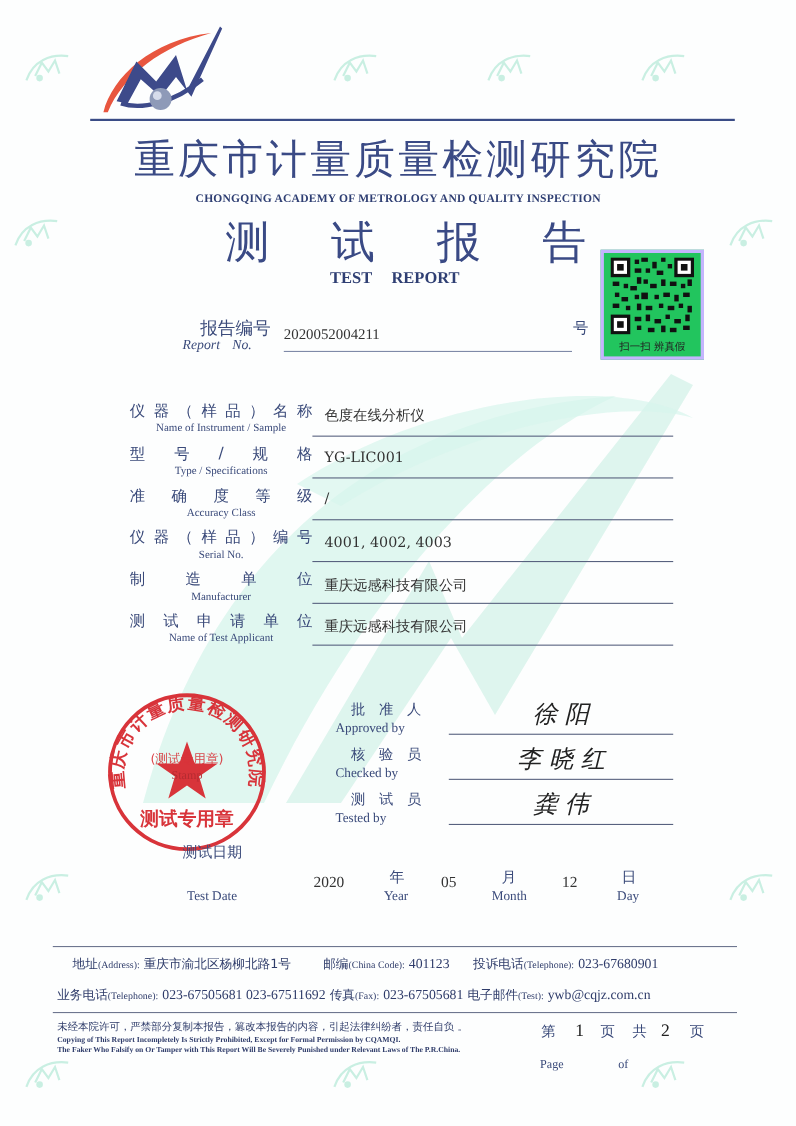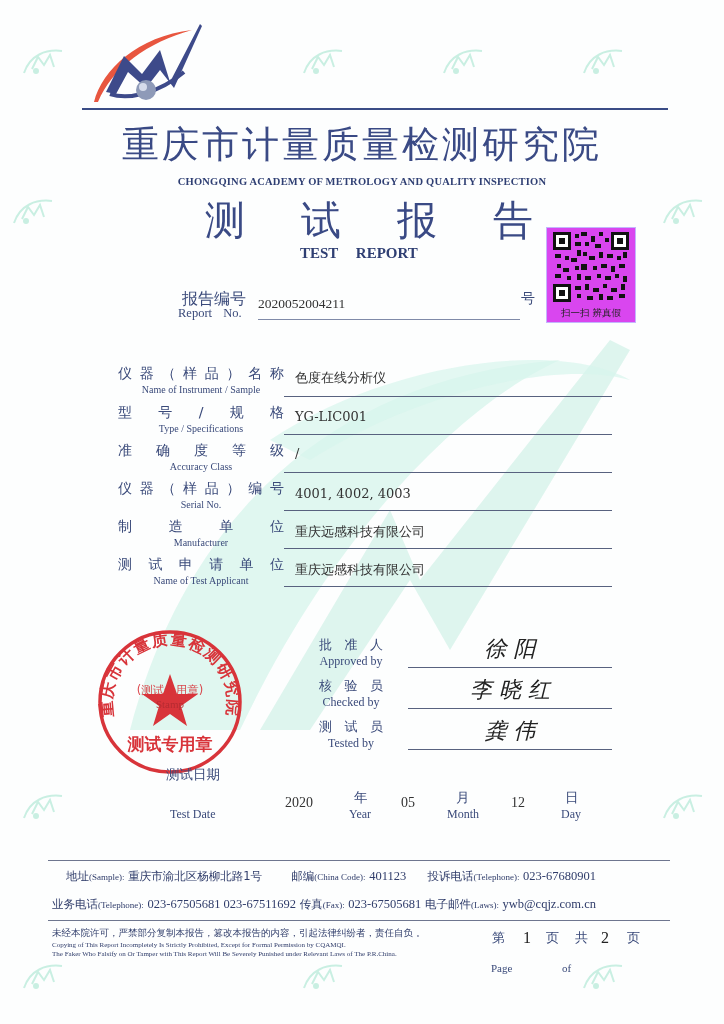--- a/index.html
+++ b/index.html
@@ -16,54 +16,54 @@
 
   .logo { left:88px; top:22px; width:116px; height:84px; }
   .top-rule { left:82px; top:108px; width:586px; height:2px; background:#3a4c86; }
 
   .title-cn { left:0; width:724px; top:120px; text-align:center; font-family:"DejaVu Sans", sans-serif; font-size:37px; letter-spacing:3px; color:#3a4a85; }
   .title-en { left:0; width:724px; top:176px; text-align:center; font-size:10.5px; font-weight:bold; color:#2f3f73; letter-spacing:0.2px; }
   .report-cn { left:205px; top:193px; font-family:"DejaVu Sans", sans-serif; font-size:40px; color:#3a4a85; word-spacing:0; }
   .report-cn span { display:inline-block; width:96px; }
   .report-en { left:300px; top:245px; font-size:15px; font-weight:bold; color:#2f3f73; word-spacing:14px; }
 
-  .qr { left:546px; top:227px; width:88px; height:94px; border:1px solid #c4b5fd; background:#d946ef; }
+  .qr { left:546px; top:227px; width:88px; height:94px; border:3px solid #c4b5fd; background:#22c55e; }
   .qr-code { position:absolute; left:6px; top:4px; width:76px; height:70px; }
   .qr-caption { position:absolute; left:0; width:88px; bottom:2px; text-align:center; font-family:"DejaVu Sans", sans-serif; font-size:9.5px; color:#222; }
 
   .rn-label-cn { left:182px; top:289px; font-family:Liberation Sans, sans-serif; font-size:16px; color:#3a4a7a; }
-  .rn-label-en { left:178px; top:306px; font-size:12.5px; color:#3a4a7a; word-spacing:8px; }
+  .rn-label-en { left:166px; top:306px; font-size:12.5px; color:#3a4a7a; word-spacing:8px;font-style:italic; }
   .rn-value { left:258px; top:296px; width:262px; text-align:left; font-size:13.5px; color:#333; }
   .rn-line { left:258px; top:319px; width:262px; height:1px; background:#7f8aa8; }
   .rn-suffix { left:521px; top:290px; font-family:"DejaVu Sans", sans-serif; font-size:14px; color:#3a4a7a; }
 
   .field-label { left:118px; width:166px; font-family:"DejaVu Sans", sans-serif; font-size:14px; color:#3a4a7a; display:flex; justify-content:space-between; }
   .field-sub { left:118px; width:166px; text-align:center; font-size:10px; color:#3a4a7a; }
   .field-value { left:295px; font-family:"DejaVu Serif", serif; font-size:13px; color:#333; }
   .field-line { left:284px; width:328px; height:1px; background:#58627f; }
 
   .stamp { left:96px; top:628px; width:148px; height:148px; }
 
   .sig-label { width:92px; left:305px; font-family:"DejaVu Sans", sans-serif; font-size:13px; color:#3a4a7a; display:flex; justify-content:space-between; padding:0 14px; box-sizing:border-box; }
-  .sig-sub { left:305px; width:92px; text-align:center; font-size:12px; color:#3a4a7a; }
+  .sig-sub { left:305px; width:92px; text-align:left; font-size:12px; color:#3a4a7a; }
   .sig-line { left:408px; width:204px; height:1px; background:#58627f; }
   .sig-value { left:408px; width:204px; text-align:center; font-family:"DejaVu Serif", serif; font-style:italic; font-size:22px; color:#222; }
 
   .date-cn { font-family:"DejaVu Sans", sans-serif; font-size:13.5px; color:#3a4a7a; }
   .date-en { font-size:12px; color:#3a4a7a; }
   .date-num { font-size:14px; color:#333; }
 
   .rule-mid { left:48px; top:860px; width:622px; height:1px; background:#6e768f; }
   .rule-bot { left:48px; top:920px; width:622px; height:1px; background:#6e768f; }
   .contact { font-family:"DejaVu Sans", sans-serif; font-size:11.5px; color:#2f3c6a; white-space:nowrap; }
   .contact small { font-family:"Liberation Serif", serif; font-size:9px; }
   .contact .num { font-family:"Liberation Serif", serif; font-size:12.5px; }
 
   .notice-cn { left:52px; top:927px; font-family:"DejaVu Sans", sans-serif; font-size:9.5px; color:#2f3c6a; }
-  .notice-en { left:52px; font-size:7px; font-weight:normal; color:#2f3c6a; white-space:nowrap; }
+  .notice-en { left:52px; font-size:7px; font-weight:bold; color:#2f3c6a; white-space:nowrap; }
   .page-cn { font-family:"DejaVu Sans", sans-serif; font-size:13px; color:#3a4a7a; }
   .page-num { font-size:16px; color:#222; }
   .page-en { font-size:11px; color:#3a4a7a;margin-top:16px; }
 </style>
 </head>
 <body>
 
 <div class="wm-layer">
   <svg class="wm-big" viewBox="0 0 560 420">
     <path d="M40 410 C 90 220, 220 60, 470 40 C 380 80, 250 200, 150 410 Z" fill="#d3f3ea" opacity="0.7"></path>
@@ -321,35 +321,35 @@
 <div class="abs date-en" style="left:349px;top:807px">Year</div>
 <div class="abs date-num" style="left:401px;top:795px">05</div>
 <div class="abs date-cn" style="left:456px;top:789px">月</div>
 <div class="abs date-en" style="left:447px;top:807px">Month</div>
 <div class="abs date-num" style="left:511px;top:795px">12</div>
 <div class="abs date-cn" style="left:565px;top:789px">日</div>
 <div class="abs date-en" style="left:561px;top:807px">Day</div>
 
 <div class="abs rule-mid"></div>
 <div class="abs contact" style="left:66px;top:869px">
-  <span>地址</span><small>(Sample):</small>
+  <span>地址</span><small>(Address):</small>
   <span>重庆市渝北区杨柳北路1号</span>
   <span style="display:inline-block;width:22px"></span>
   <span>邮编</span><small>(China Code):</small>
   <span class="num">401123</span>
   <span style="display:inline-block;width:14px"></span>
   <span>投诉电话</span><small>(Telephone):</small>
   <span class="num">023-67680901</span>
 </div>
 <div class="abs contact" style="left:52px;top:897px">
   <span>业务电话</span><small>(Telephone):</small>
   <span class="num">023-67505681 023-67511692</span>
   <span>传真</span><small>(Fax):</small>
   <span class="num">023-67505681</span>
-  <span>电子邮件</span><small>(Laws):</small>
+  <span>电子邮件</span><small>(Test):</small>
   <span class="num">ywb@cqjz.com.cn</span>
 </div>
 <div class="abs rule-bot"></div>
 
 <div class="abs notice-cn">未经本院许可，严禁部分复制本报告，篡改本报告的内容，引起法律纠纷者，责任自负 。</div>
 <div class="abs notice-en" style="top:941px">Copying of This Report Incompletely Is Strictly Prohibited, Except for Formal Permission by CQAMQI.</div>
 <div class="abs notice-en" style="top:950px">The Faker Who Falsify on Or Tamper with This Report Will Be Severely Punished under Relevant Laws of The P.R.China.</div>
 
 <div class="abs page-cn" style="left:492px;top:929px">第</div>
 <div class="abs page-num" style="left:523px;top:929px">1</div>

